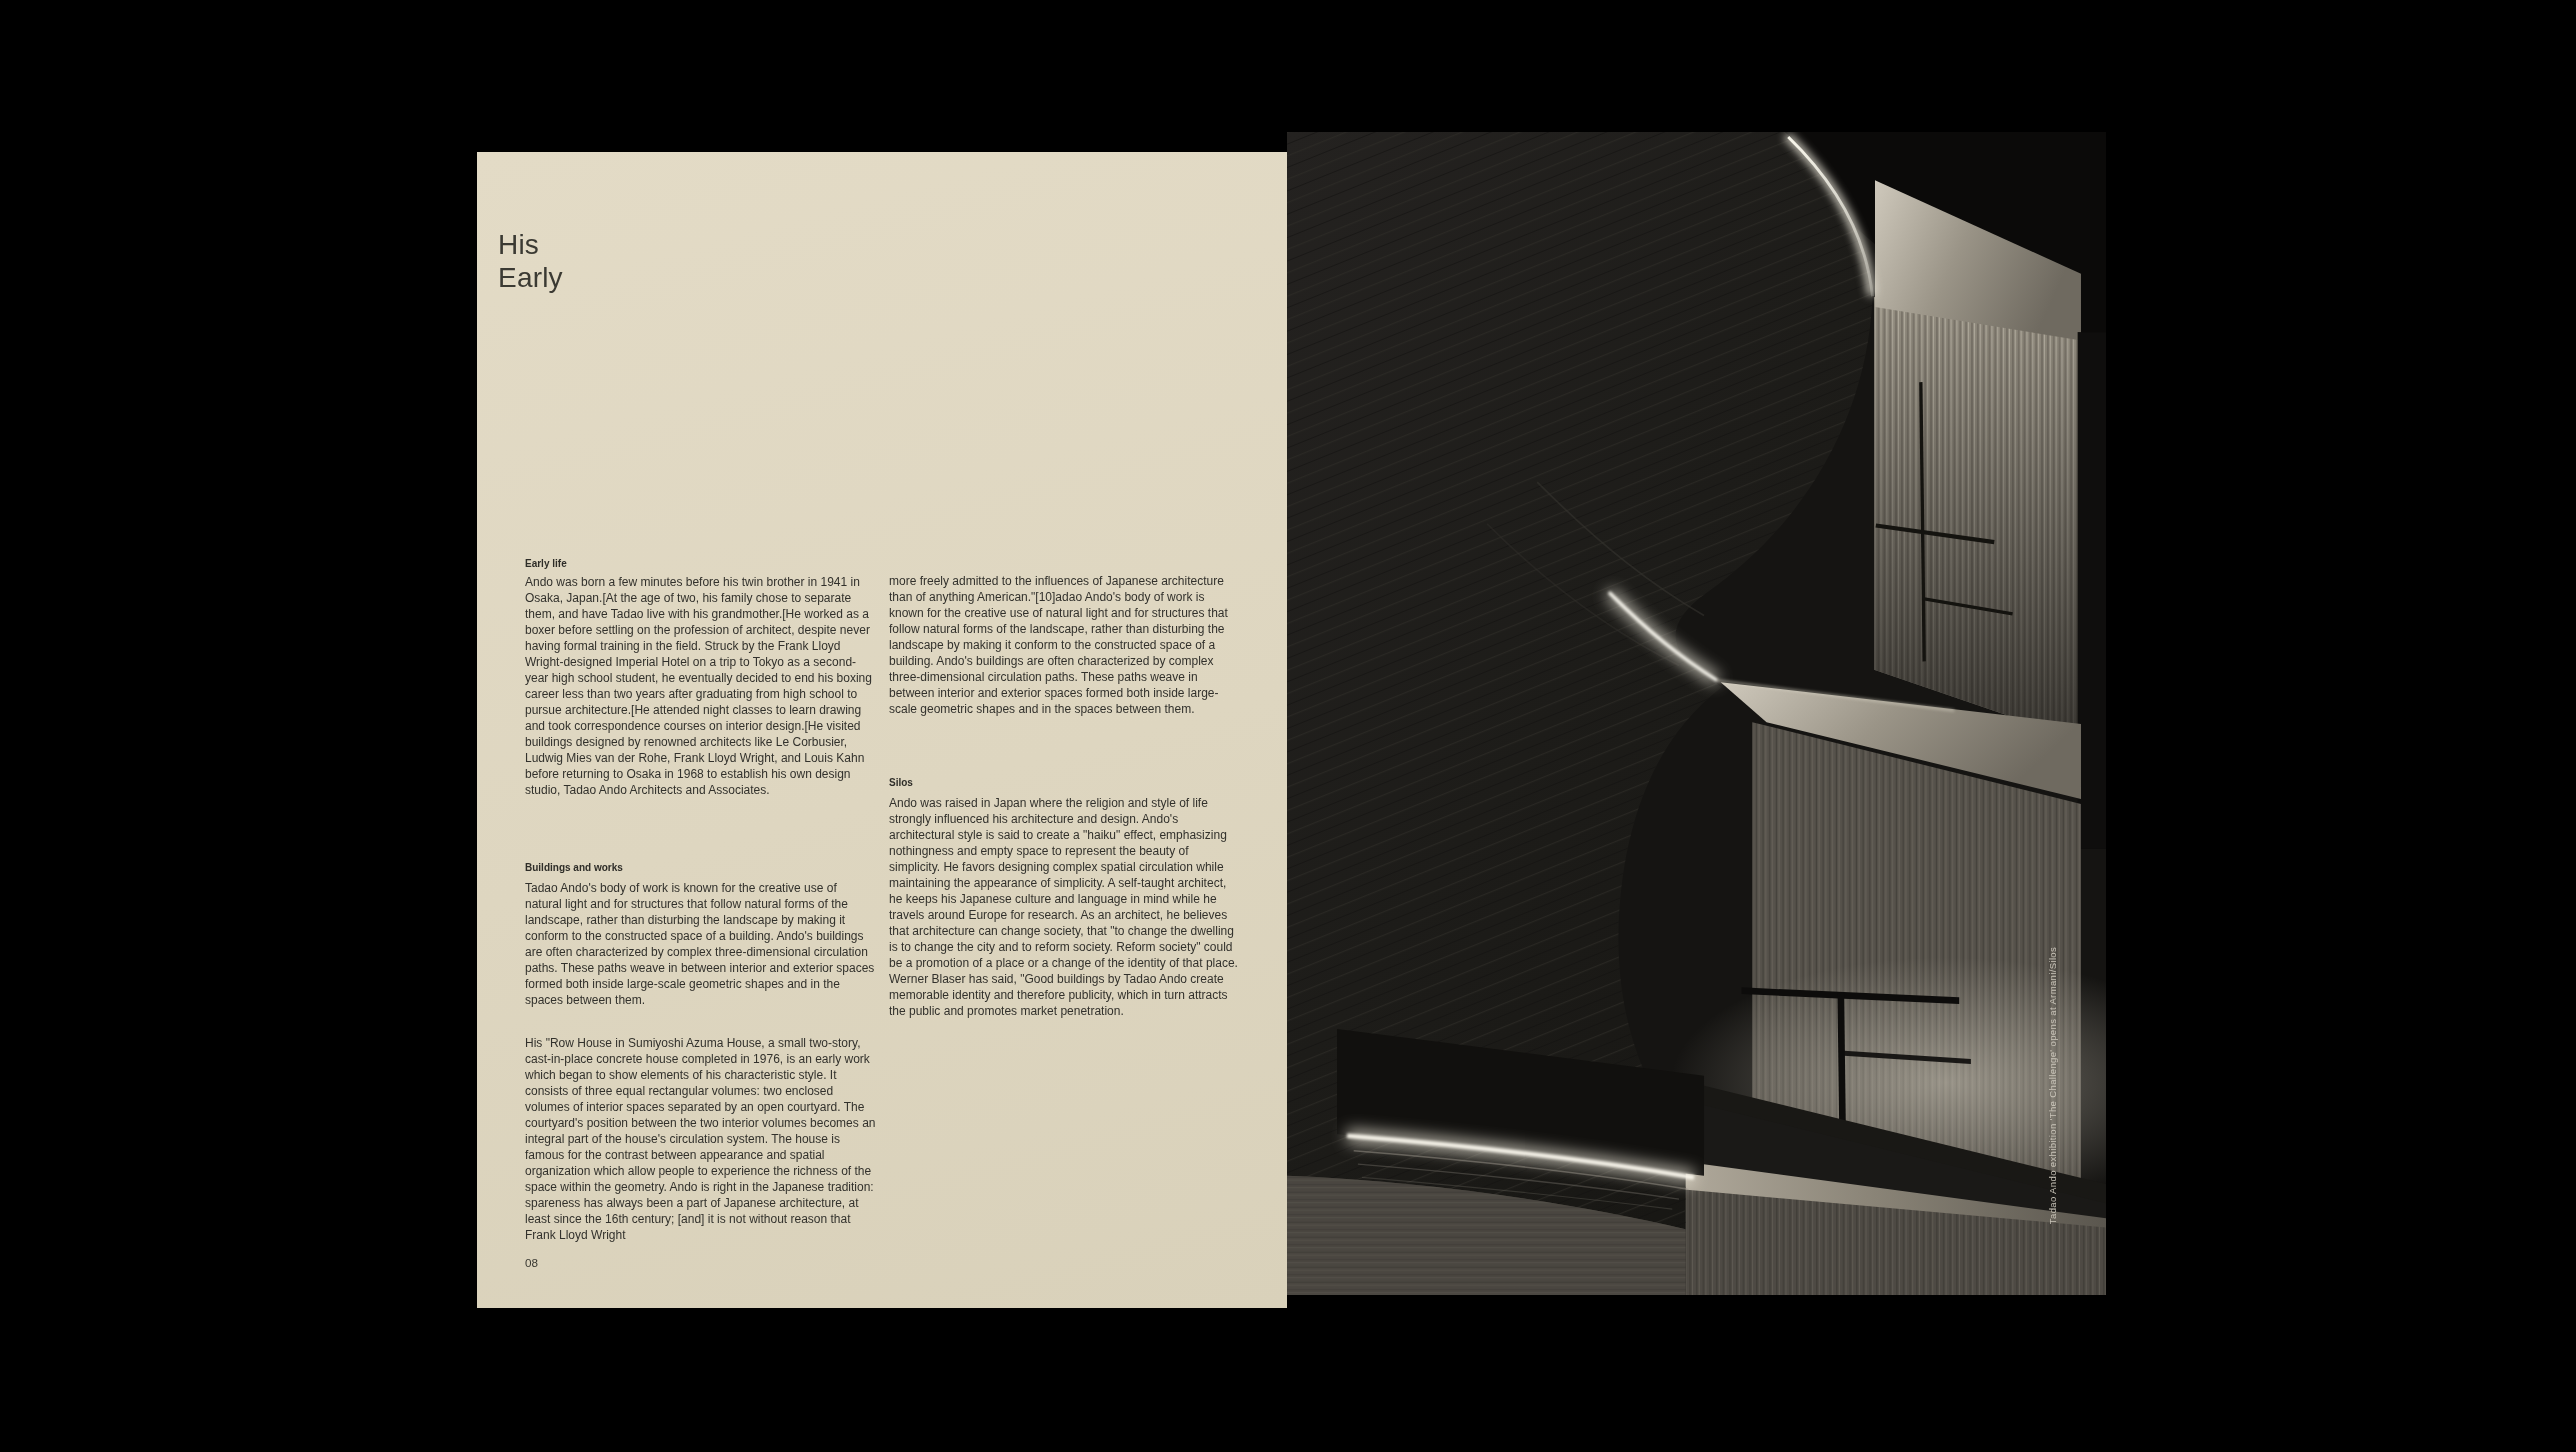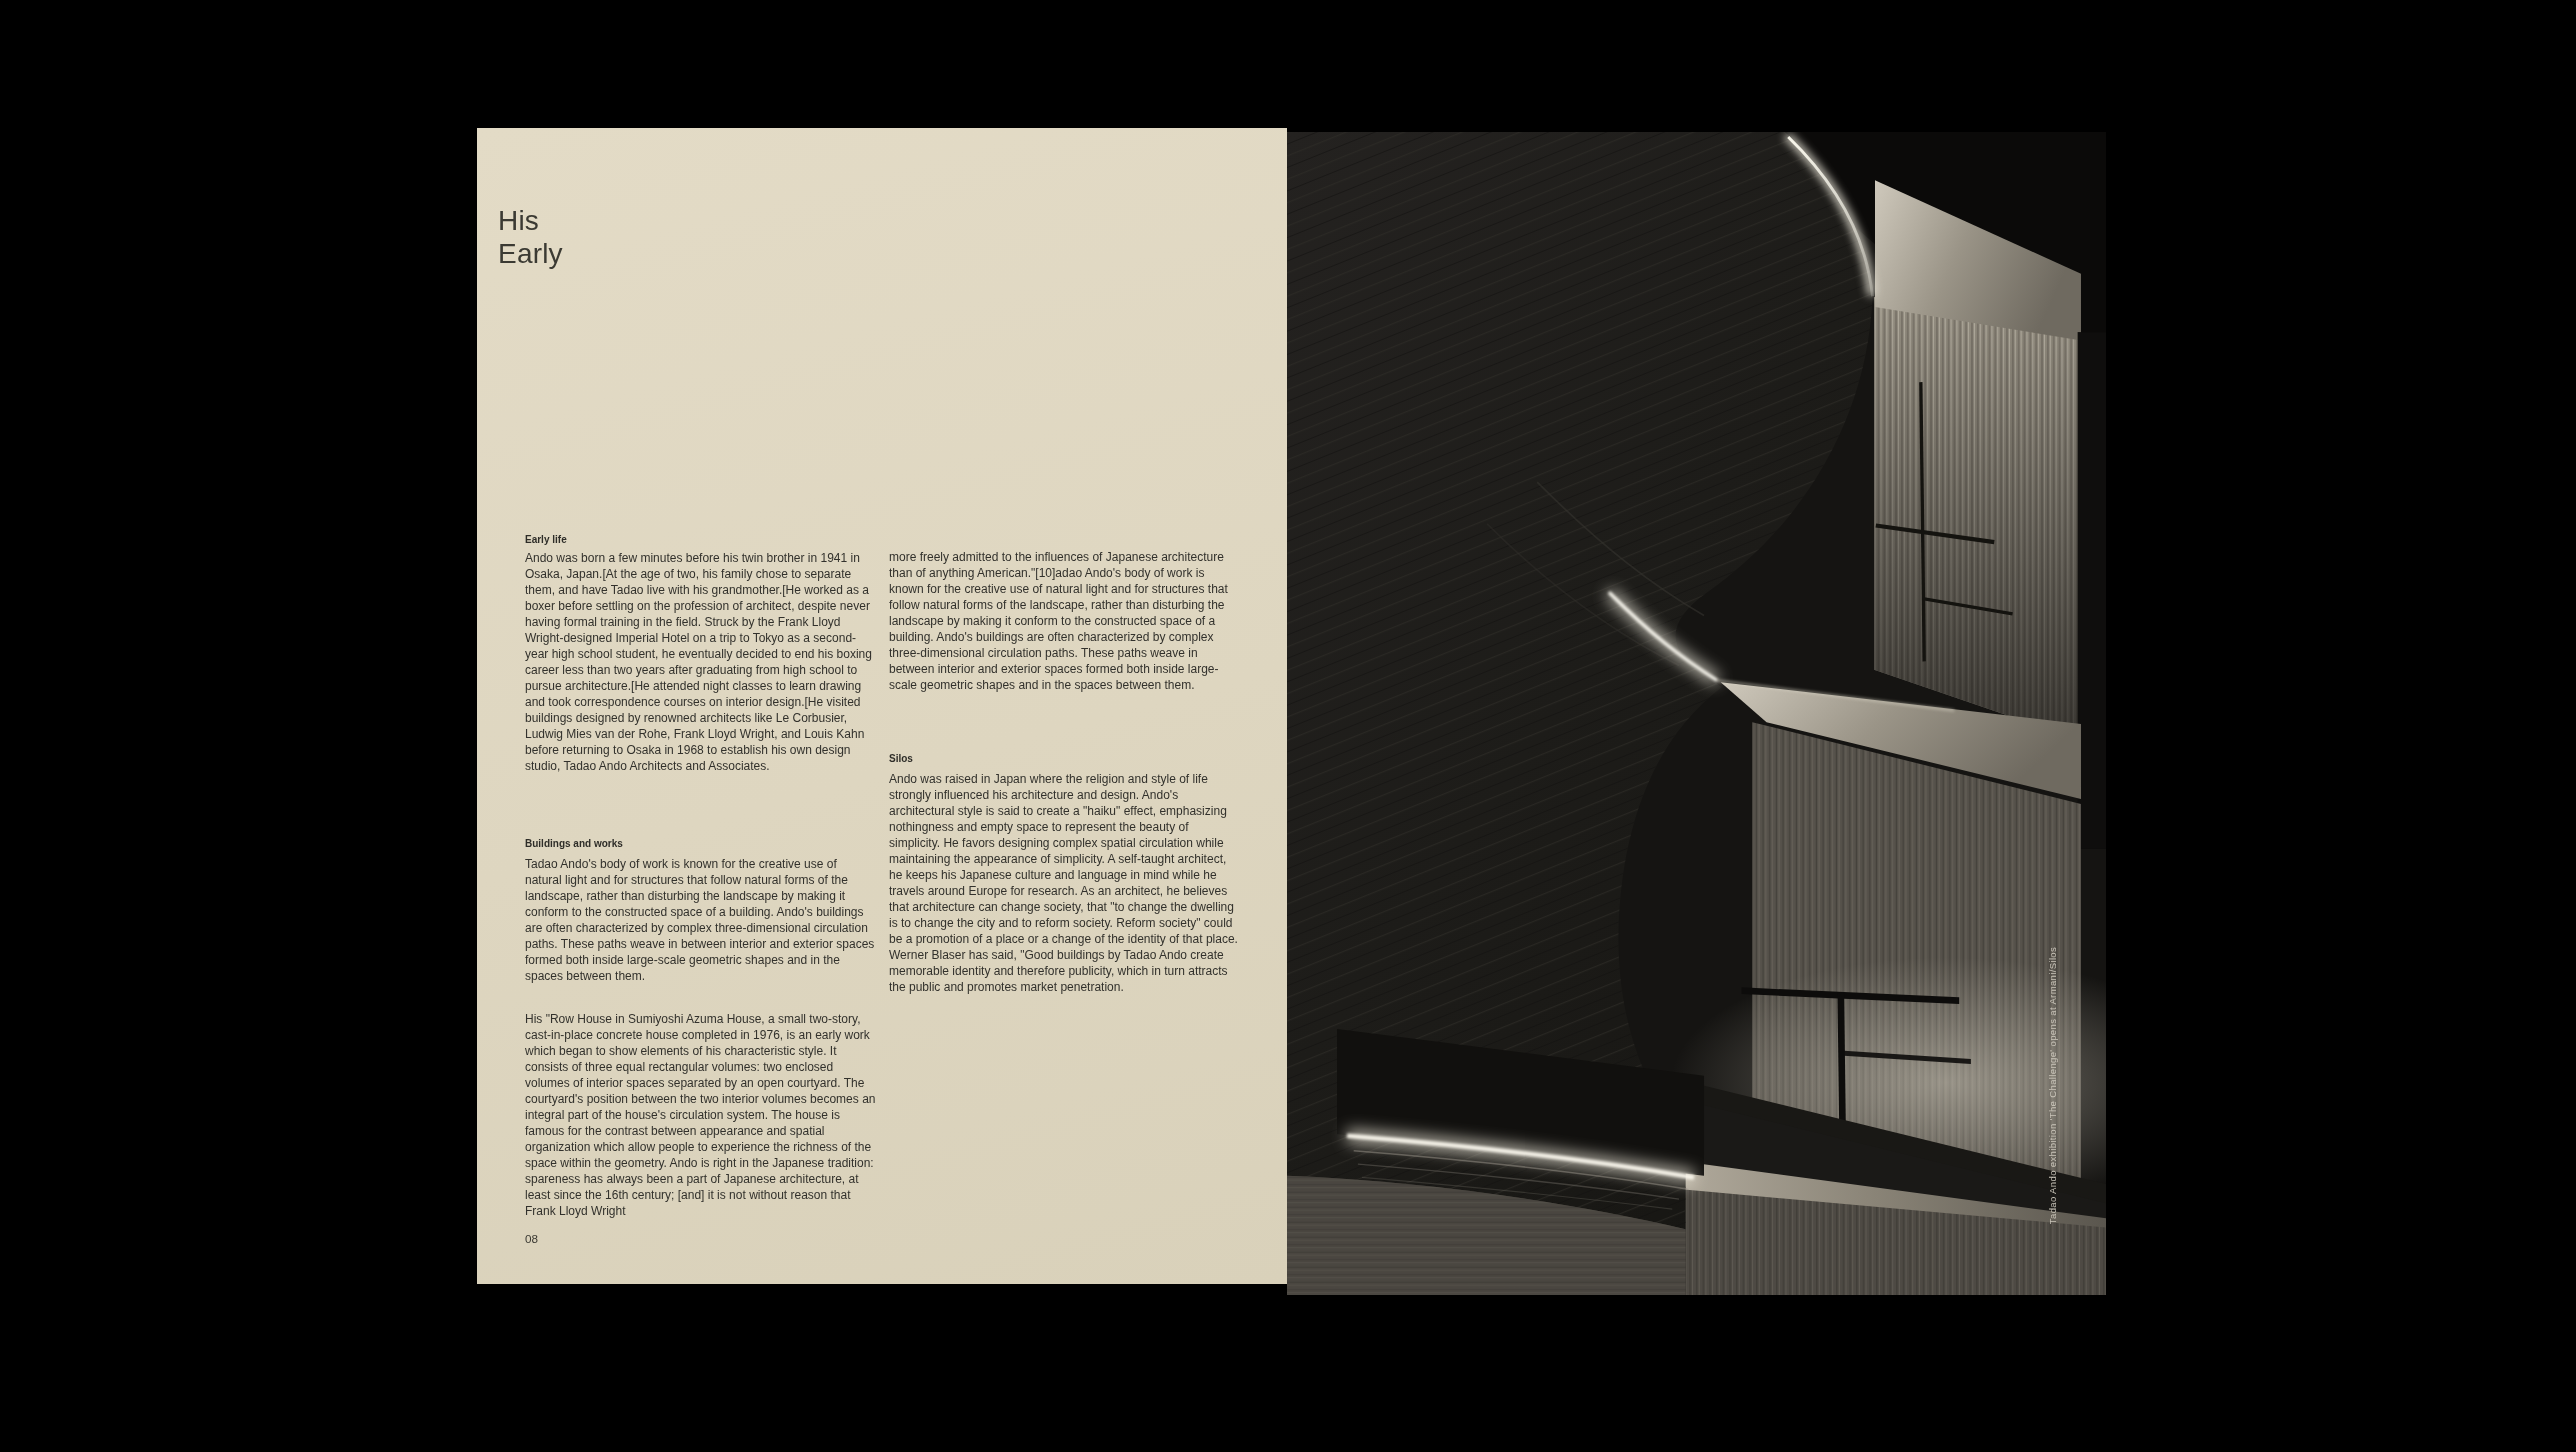--- a/index.html
+++ b/index.html
@@ -1,18 +1,18 @@
 <!DOCTYPE html>
 <html style="font-size:13.3px"><head>
 <meta charset="utf-8">
 <style>
   html,body{margin:0;padding:0;background:#000;}
   #stage{position:relative;width:2576px;height:1453px;background:#000;overflow:hidden;
          font-family:"Liberation Sans",sans-serif;}
-  .left-page{position:absolute;left:477px;top:128px;width:810px;height:1156px;
+  .left-page{position:absolute;left:477px;top:152px;width:810px;height:1156px;
              background:linear-gradient(165deg,#e3dbc6 0%,#ded6c0 55%,#d9d1ba 100%);}
   .right-page{position:absolute;left:1287px;top:132px;width:819px;height:1163px;background:#141311;}
   .right-page svg{display:block;width:100%;height:100%;}
   .page-title{position:absolute;left:21px;top:77px;font-size:28px;line-height:32.5px;
               color:#3b3a33;letter-spacing:0.2px;font-weight:400;}
   .col-block{position:absolute;width:351px;color:#32312c;}
   .sec-heading{font-size:10px;font-weight:700;line-height:16px;color:#2e2d28;}
   .body-para{font-size:12px;line-height:16px;text-align:left;}
   .page-number{position:absolute;left:48px;top:1104px;font-size:11.7px;color:#3a3932;text-align:center;}
   

